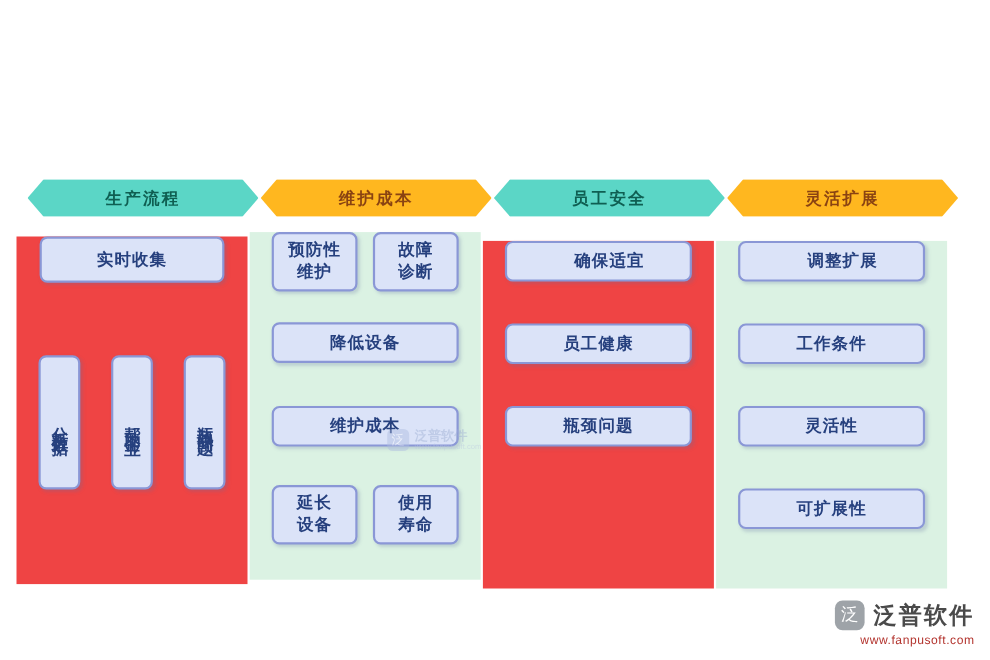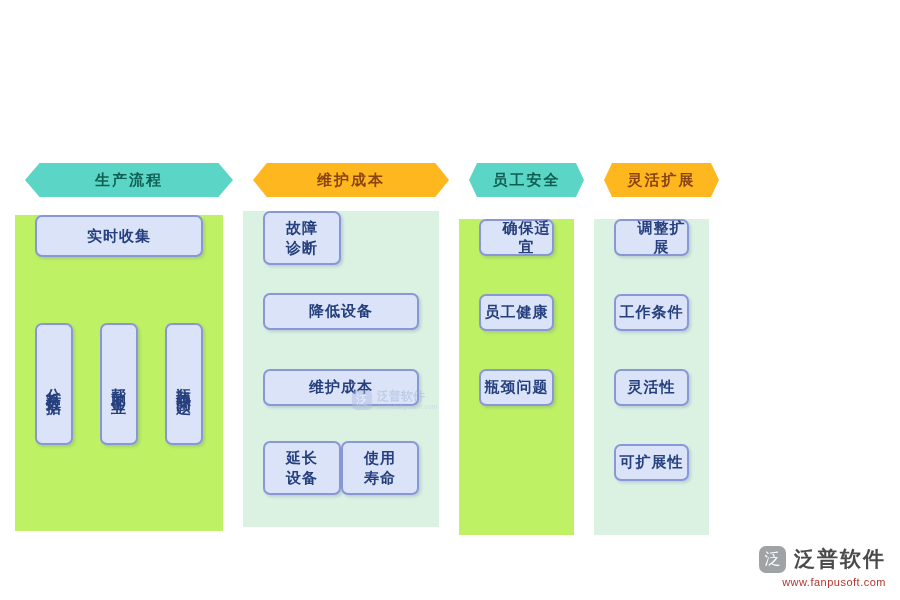--- a/index.html
+++ b/index.html
@@ -21,23 +21,23 @@
     font-family: "DejaVu Serif", "Liberation Serif", serif;
     font-size: 23px;
     font-weight: bold;
     color: #8E2026;
     letter-spacing: 1px;
   }
   .columns {
     position: absolute;
     left: 15px;
     top: 163px;
-    width: 694px;
-    display: flex;
-    gap: 20px;
+    width: 866px;
+    display: flex;
+    gap: 2px;
   }
   .column { width: 210px; position: relative; }
   .banner {
     position: relative;
     left: 10px;
     width: 100%;
     height: 34px;
     display: flex;
     align-items: center;
     justify-content: center;
@@ -47,21 +47,21 @@
     clip-path: polygon(0% 50%, 7% 0%, 93% 0%, 100% 50%, 93% 100%, 7% 100%);
     z-index: 2;
   }
   .banner.teal   { background: #5BD6C6; color: #0F5F52; }
   .banner.orange { background: #FFB71F; color: #8A4312; }
   .body {
     width: 100%;
     height: 316px;
     padding: 0 20px;
   }
-  .body.green { background: #bef264; }
+  .body.green { background: #ef4444; }
   .body.mint  { background: #DBF2E3; }
   .box {
     background: #DBE3F8;
     border: 2px solid #8A97D6;
     border-radius: 7px;
     color: #26407E;
     font-weight: bold;
     font-size: 15px;
     letter-spacing: 1px;
     display: flex;
@@ -156,20 +156,22 @@
         </div>
       </div>
     </div>
 
     <div class="column">
       <div class="banner orange">
         <span>维护成本</span>
       </div>
       <div class="body mint">
         <div class="pair top">
+          <div class="box">预防性
+维护</div>
           <div class="box">故障
 诊断</div>
         </div>
         <div class="box wbox col2-gap1">降低设备</div>
         <div class="box wbox col2-gap2">维护成本</div>
         <div class="pair bottom">
           <div class="box">延长
 设备</div>
           <div class="box">使用
 寿命</div>

